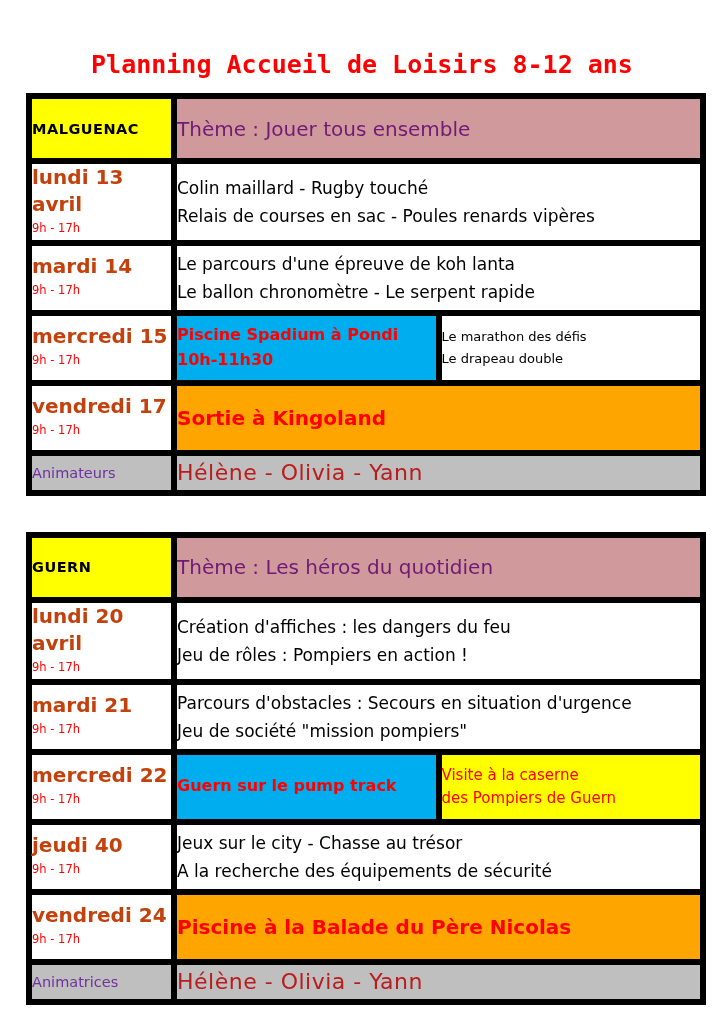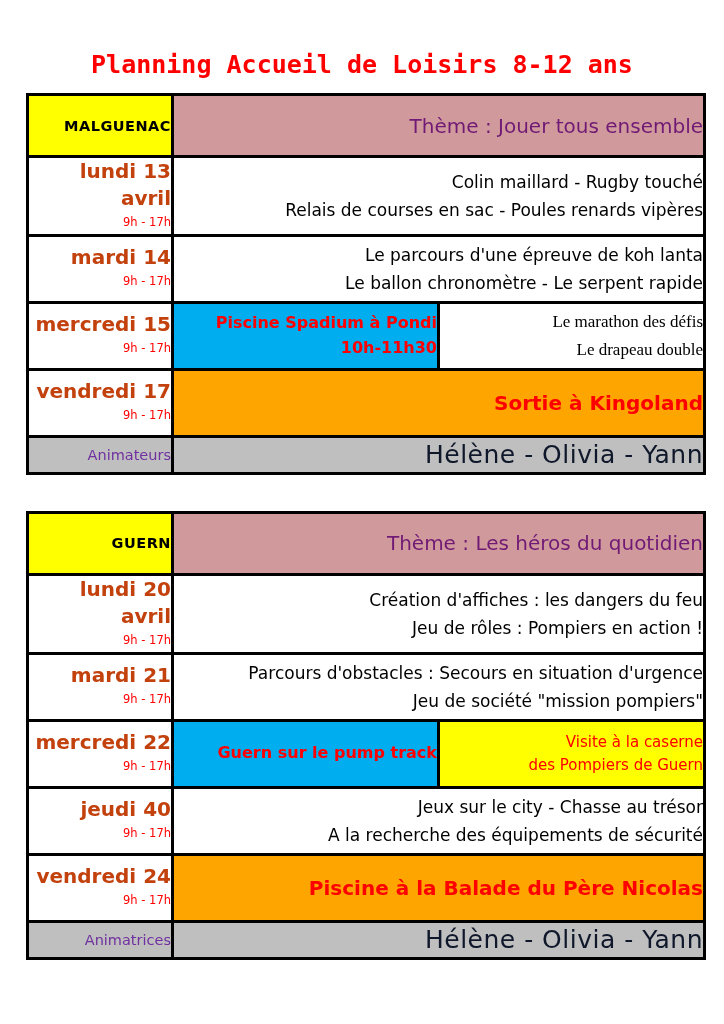--- a/index.html
+++ b/index.html
@@ -32,24 +32,24 @@
     padding-bottom: 14px;
     white-space: nowrap;
   }
   table.planning {
     width: 680px;
     border-collapse: collapse;
     table-layout: fixed;
     margin: 0 auto;
   }
   table.planning td {
-    border: 3px solid #000000;
+    border: 6px solid #000000;
     padding: 0;
     vertical-align: middle;
-    text-align: right;
+    text-align: left;
   }
   
   .col-day { width: 145px; }
 
   
   .site-cell {
     background: #ffff00;
     font-weight: bold;
     font-size: 14.5px;
     height: 59px;
@@ -109,36 +109,35 @@
     margin-top: 12px;
   }
   .yellow-note-cell {
     background: #ffff00;
     color: #ff0000;
     font-size: 15px;
     line-height: 1.5;
     padding: 4px 6px;
   }
   .plain-split-cell {
-    font-size: 17px;
+    font-size: 13px;
     line-height: 1.65;
     padding: 4px 6px;
-    font-family: Liberation Serif, serif;
   }
   
   .staff-label-cell {
     background: #bfbfbf;
     color: #7030a0;
     font-size: 14.5px;
     height: 34px;
   }
   .staff-names-cell {
     background: #bfbfbf;
-    color: #0f172a;
-    font-size: 25px;
+    color: #b91c1c;
+    font-size: 22px;
     height: 34px;
     letter-spacing: 0.5px;
   }
   .spacer {
     height: 36px;
   }
 </style>
 </head>
 <body>
 

